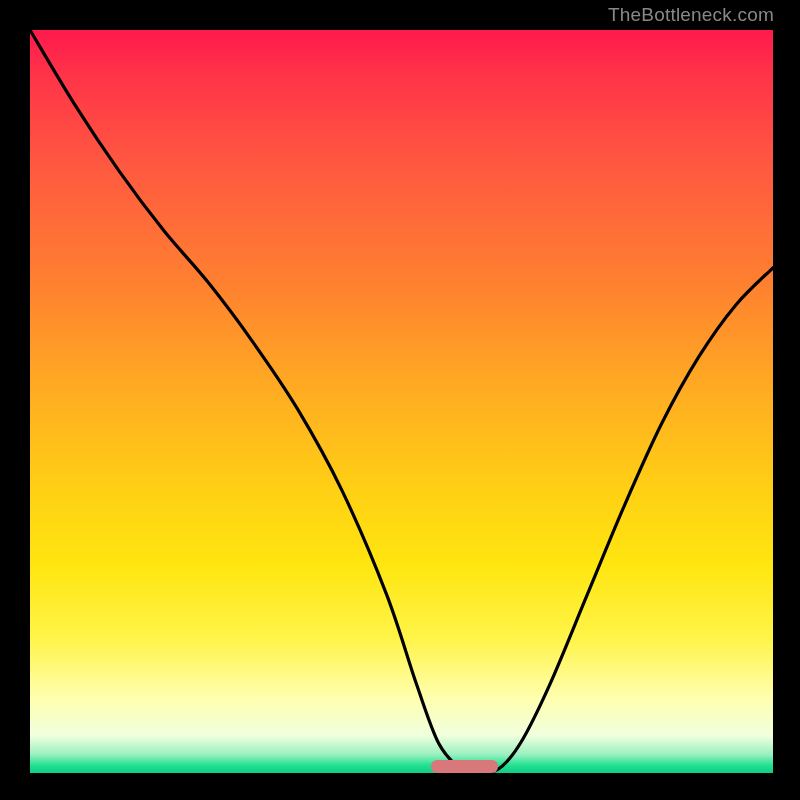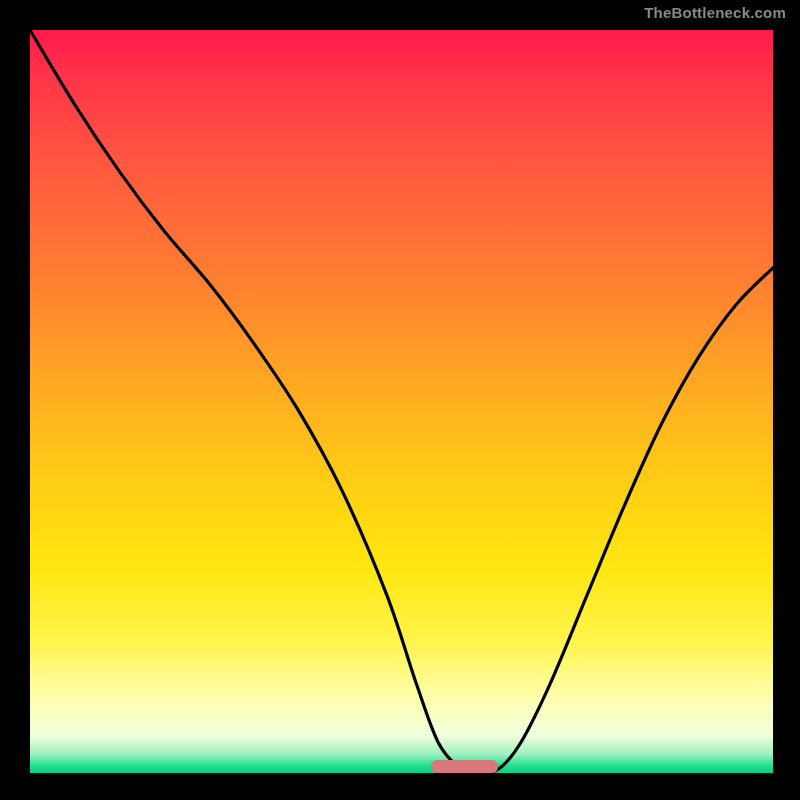--- a/index.html
+++ b/index.html
@@ -37,25 +37,25 @@
       #ffffb0 90%,
       #f0ffde 95%,
       #9af0c0 97.5%,
       #20e090 99%,
       #10cc88 100%
     );
   }
   .watermark {
     position: absolute;
     top: 4px;
-    right: 14px;
+    right: 26px;
     color: #888888;
-    font-size: 15px;
+    font-size: 19px;
     letter-spacing: 0.2px;
-    font-weight: 700;
+    font-weight: 400;
   }
   .curve {
     position: absolute;
     left: 0;
     top: 0;
     width: 743px;
     height: 743px;
     overflow: visible;
   }
   .marker {

